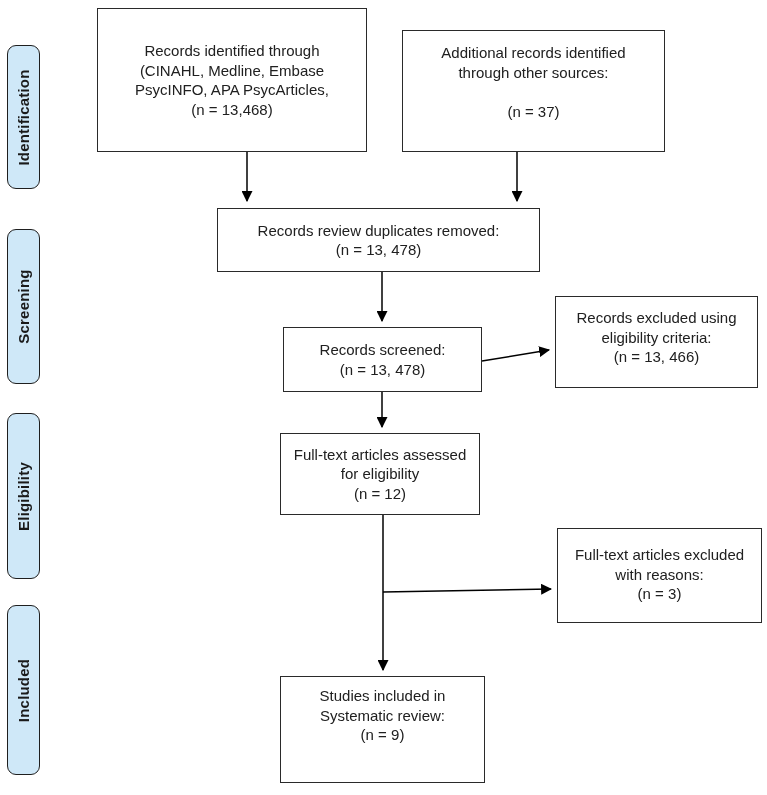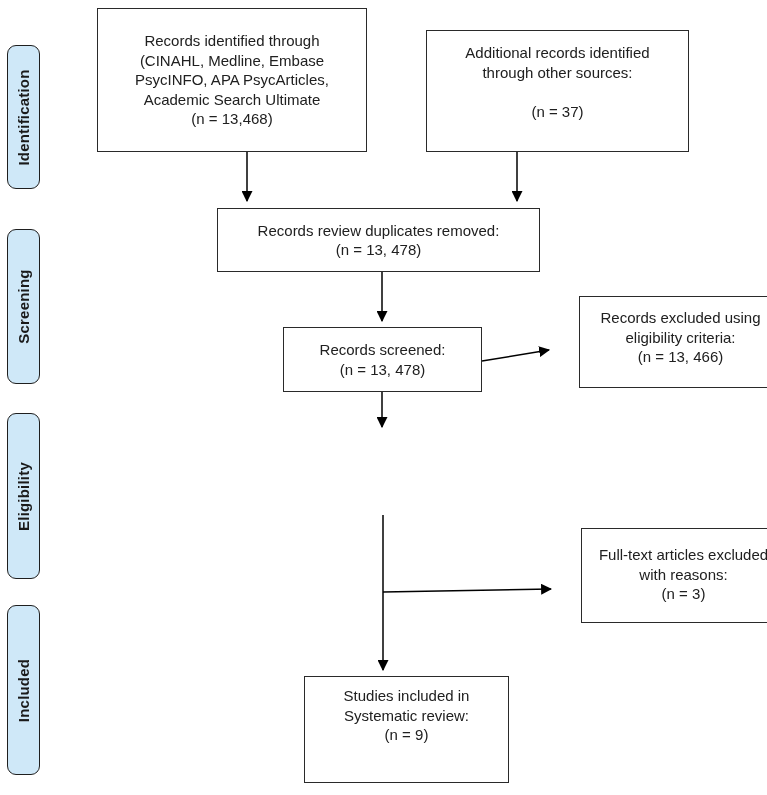--- a/index.html
+++ b/index.html
@@ -39,21 +39,21 @@
     background: #ffffff;
     display: flex;
     flex-direction: column;
     align-items: center;
     justify-content: center;
     text-align: right;
     color: #202020;
     font-size: 15px;
     line-height: 19.5px;
   }
-  .box.align-top { justify-content: flex-start; margin-left: 24px; }
+  .box.align-top { justify-content: flex-start; }
   .line { display: block; min-height: 19.5px; white-space: nowrap; }
 </style>
 </head>
 <body>
 
 <div class="canvas">
 
   <svg class="arrows" width="767" height="795" viewBox="0 0 767 795">
     <defs>
       <marker id="ah" viewBox="0 0 10 10" refX="9" refY="5" markerWidth="11" markerHeight="11" orient="auto" markerUnits="userSpaceOnUse">
@@ -81,21 +81,20 @@
     <span class="stage-text">Eligibility</span>
   </div>
   <div class="stage" style="top:605px;height:170px">
     <span class="stage-text">Included</span>
   </div>
 
   <div class="box" style="left:97px;top:8px;width:270px;height:144px">
     <span class="line">Records identified through</span>
     <span class="line">(CINAHL, Medline, Embase</span>
     <span class="line">PsycINFO, APA PsycArticles,</span>
-    <span class="line">Academic Search Ultimate</span>
     <span class="line">(n = 13,468)</span>
   </div>
 
   <div class="box align-top" style="left:402px;top:30px;width:263px;height:122px;padding-top:12px">
     <span class="line">Additional records identified</span>
     <span class="line">through other sources:</span>
     <span class="line"></span>
     <span class="line">(n = 37)</span>
   </div>
 
@@ -108,20 +107,25 @@
     <span class="line">Records screened:</span>
     <span class="line">(n = 13, 478)</span>
   </div>
 
   <div class="box align-top" style="left:555px;top:296px;width:203px;height:92px;padding-top:11px">
     <span class="line">Records excluded using</span>
     <span class="line">eligibility criteria:</span>
     <span class="line">(n = 13, 466)</span>
   </div>
 
+  <div class="box" style="left:280px;top:433px;width:200px;height:82px">
+    <span class="line">Full-text articles assessed</span>
+    <span class="line">for eligibility</span>
+    <span class="line">(n = 12)</span>
+  </div>
 
   <div class="box align-top" style="left:557px;top:528px;width:205px;height:95px;padding-top:16px">
     <span class="line">Full-text articles excluded</span>
     <span class="line">with reasons:</span>
     <span class="line">(n = 3)</span>
   </div>
 
   <div class="box align-top" style="left:280px;top:676px;width:205px;height:107px;padding-top:9px">
     <span class="line">Studies included in</span>
     <span class="line">Systematic review:</span>

